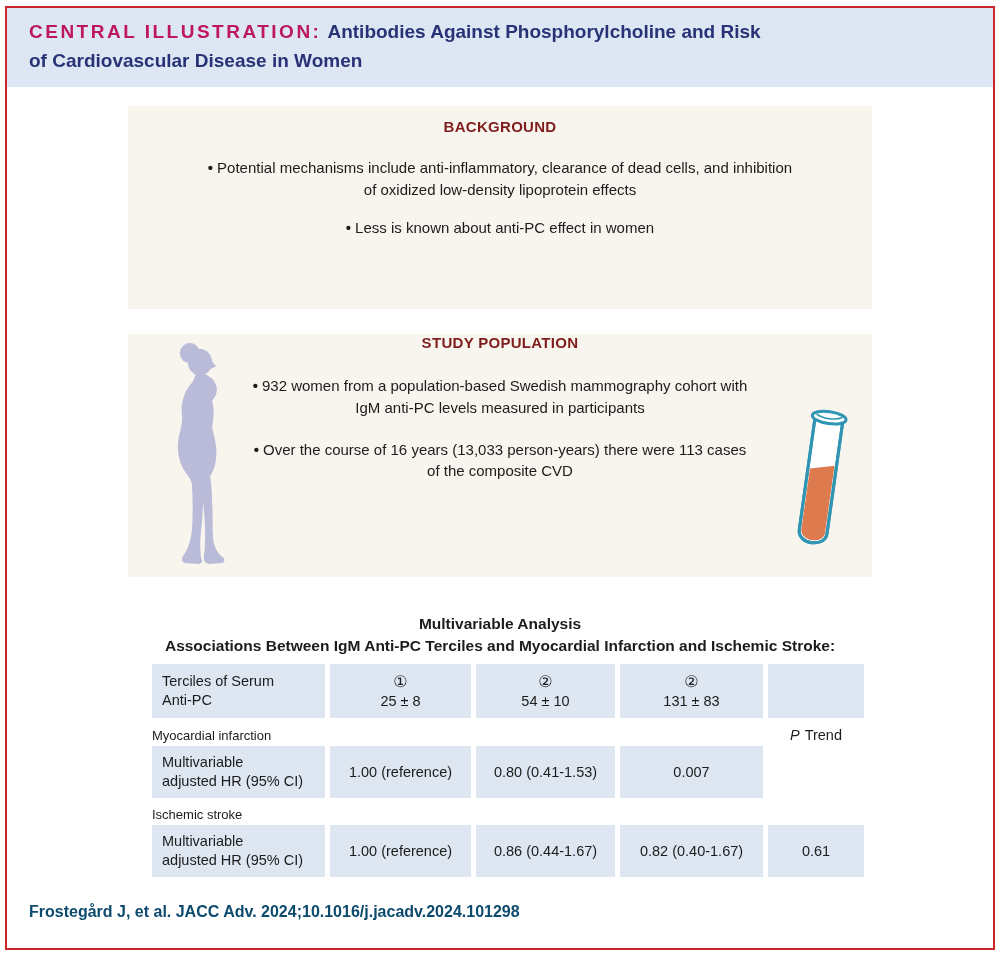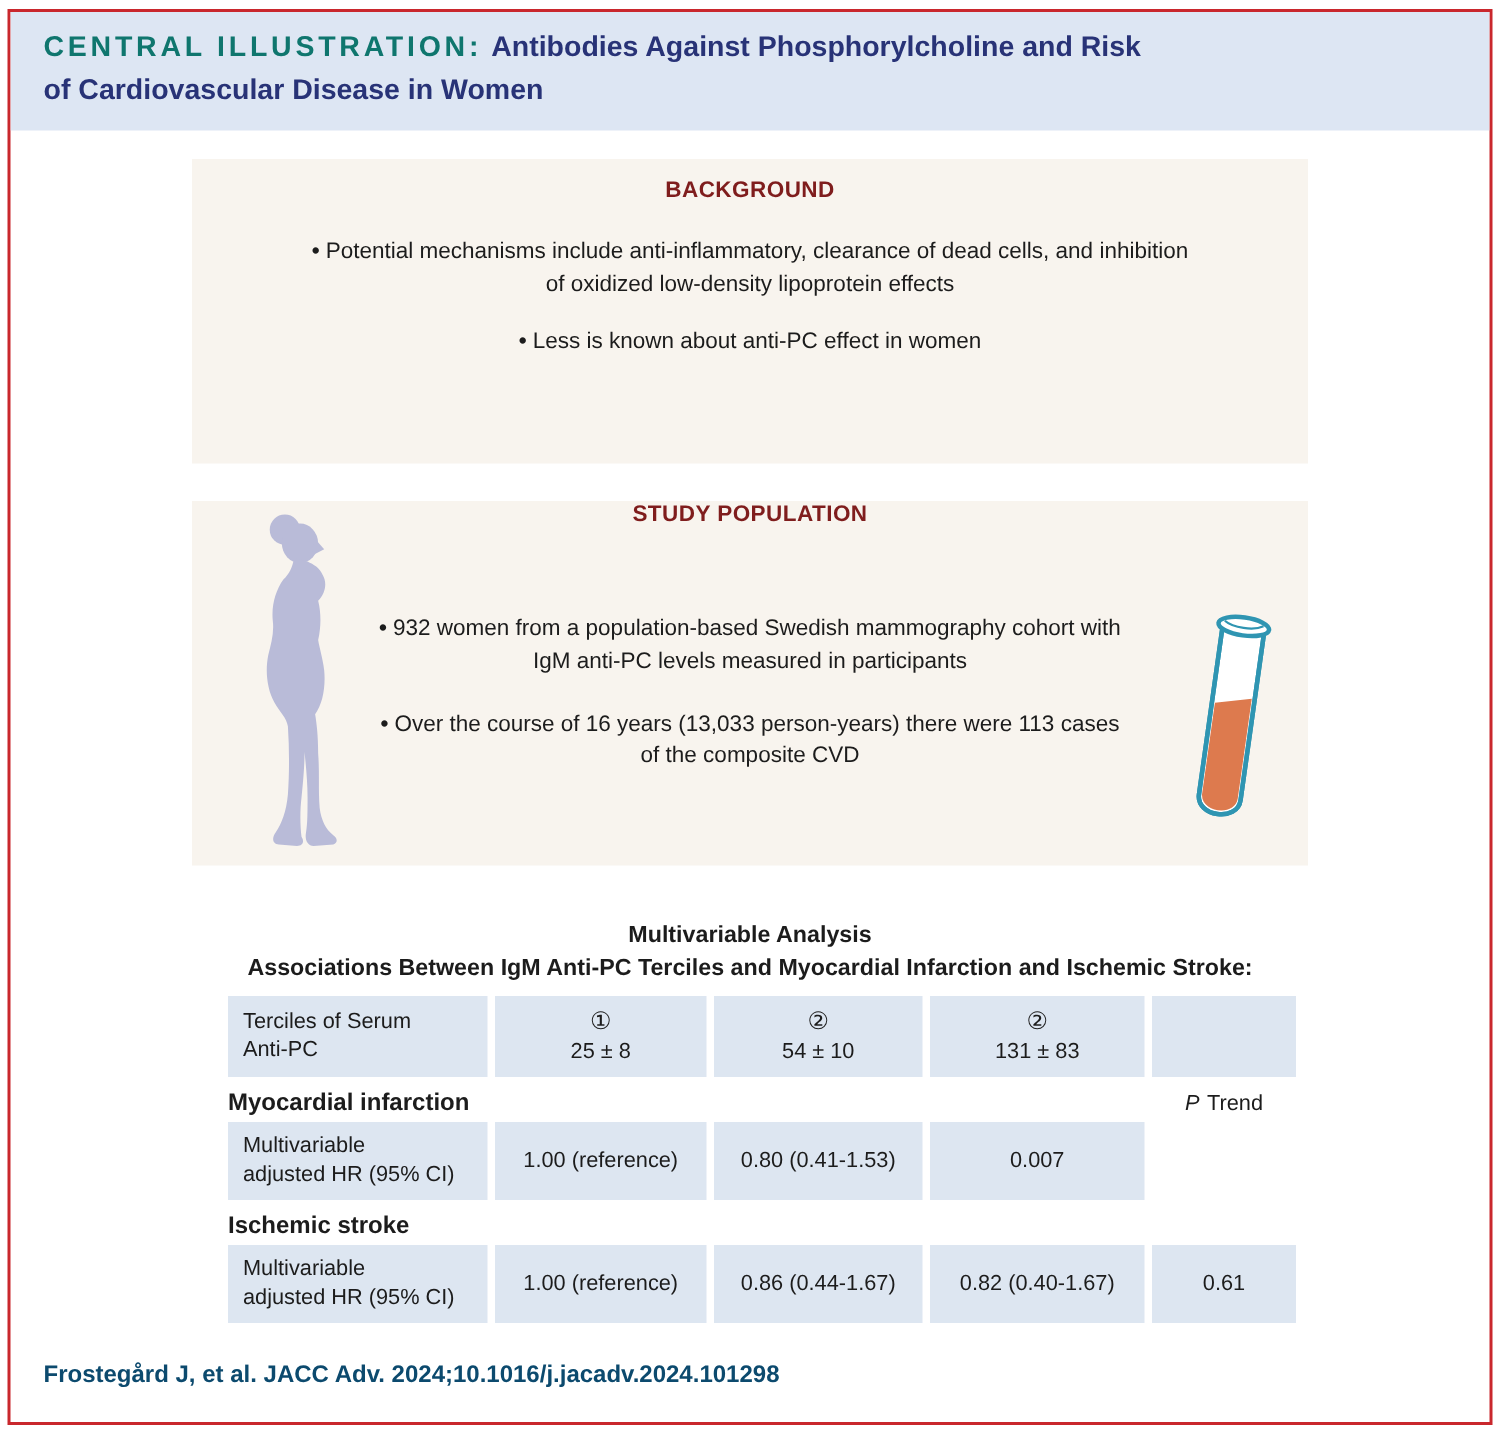--- a/index.html
+++ b/index.html
@@ -11,55 +11,55 @@
     border:2px solid #c9272d;
     background:#ffffff;
     overflow:hidden;
   }
   
   .header-band {
     background:#dde6f3;
     padding:10px 22px 12px 22px;
   }
   .header-band .line { font-size:19px; font-weight:bold; line-height:1.5; color:#283377; }
-  .ci-label { color:#0f766e; letter-spacing:2.5px; margin-right:6px; }
+  .ci-label { color:#be185d; letter-spacing:2.5px; margin-right:6px; }
   
   .cream-box {
     box-sizing:border-box;
     width:744px; margin:0 auto;
     background:#f8f4ee;
     text-align:center;
     position:relative;
   }
   .box-bg { height:203px; margin-top:19px; padding-top:12px; }
   .box-sp { height:243px; margin-top:25px; }
   .box-title { font-size:15px; font-weight:bold; letter-spacing:0.3px; color:#7f1d1d; }
   .bullets { margin:0 auto; }
   .bullets-bg { max-width:600px; margin-top:22px; }
-  .bullets-sp { max-width:505px; margin-top:57px; }
+  .bullets-sp { max-width:505px; margin-top:24px; }
   .bullet { font-size:15px; line-height:1.45; margin-bottom:16px; color:#1c1c1c; }
   .bullet .dot { font-weight:bold; margin-right:4px; }
   
   .woman-wrap { position:absolute; left:34px; top:6px; width:76px; height:232px; }
   .tube-wrap  { position:absolute; right:12px; top:70px; width:80px; height:158px; transform:rotate(8deg); }
   
   .table-title { text-align:center; font-weight:bold; font-size:15.5px; line-height:1.4; margin-top:36px; }
   .anti-pc-table { width:712px; margin:8px 0 0 145px; }
   .trow { display:grid; grid-template-columns:173px 141px 139px 143px 96px; column-gap:5px; }
   .cell {
     background:#dde6f1;
     display:flex; flex-direction:column; justify-content:center; align-items:center;
     font-size:14.5px; color:#1c1c1c;
   }
   .cell.left { align-items:flex-start; padding-left:10px; }
   .row-head .cell { height:54px; }
   .row-data .cell { height:52px; }
   .row-label { margin-top:9px; margin-bottom:3px; }
   .row-label .label-cell {
-    background:transparent; font-weight:bold; font-size:16px;
+    background:transparent; font-weight:normal; font-size:13px;
     display:flex; align-items:center;
   }
   .row-label .ptrend-cell {
     background:transparent; font-weight:normal;
     display:flex; align-items:center; justify-content:center; font-size:14.5px;
   }
   .ptrend-cell .it { font-style:italic; margin-right:5px; }
   .circle-num { font-size:16px; line-height:1.25; }
   .tercile-val { font-size:14.5px; line-height:1.25; }
   .lbl-line { display:block; line-height:1.35; }

